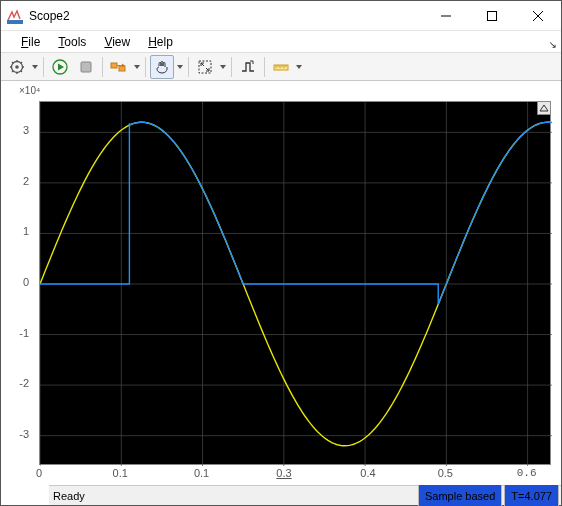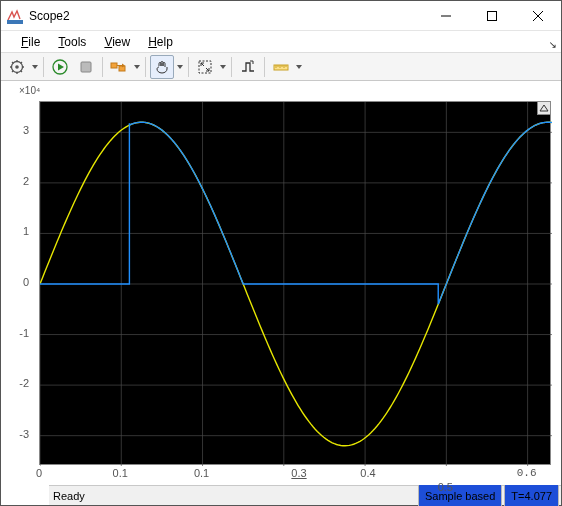--- a/index.html
+++ b/index.html
@@ -189,23 +189,23 @@
         <div class="ylab" style="left: 8px; top: 245.556px;">-1</div>
         <div class="ylab" style="left: 8px; top: 195px;">0</div>
         <div class="ylab" style="left: 8px; top: 144.444px;">1</div>
         <div class="ylab" style="left: 8px; top: 93.8889px;">2</div>
         <div class="ylab" style="left: 8px; top: 43.3333px;">3</div>
       </div>
     <div id="xlabels">
         <div class="xlab" style="left: 38px; top: 386px;">0</div>
         <div class="xlab" style="left: 119.27px; top: 386px;">0.1</div>
         <div class="xlab" style="left: 200.54px; top: 386px;">0.1</div>
-        <div class="xlab" style="left: 298px; top: 386px; text-decoration: underline;">0.3</div>
+        <div class="xlab" style="left: 283px; top: 386px; text-decoration: underline;">0.3</div>
         <div class="xlab" style="left: 367px; top: 386px;">0.4</div>
-        <div class="xlab" style="left: 444.349px; top: 386px; margin-top: 14px;">0.5</div>
+        <div class="xlab" style="left: 444.349px; top: 386px;">0.5</div>
         <div class="xlab" style="left: 525.619px; top: 386px; font-family: Liberation Mono, monospace;">0.6</div>
       </div>
     <div class="plot-frame" id="plot-frame" style="left: 38px; top: 20px; width: 512px; height: 364px;">
       <div class="corner-icon">
           <svg width="10" height="10" viewBox="0 0 10 10">
             <polygon points="1,8 5,2 9,8" fill="none" stroke="#333" stroke-width="1"></polygon>
           </svg>
         </div>
       <svg id="plot-svg" width="512" height="364" viewBox="0 0 512 364">
           <g stroke="#4a4a4a" stroke-width="0.7">

